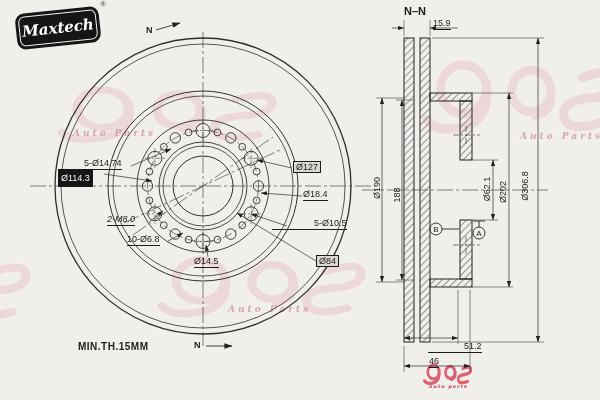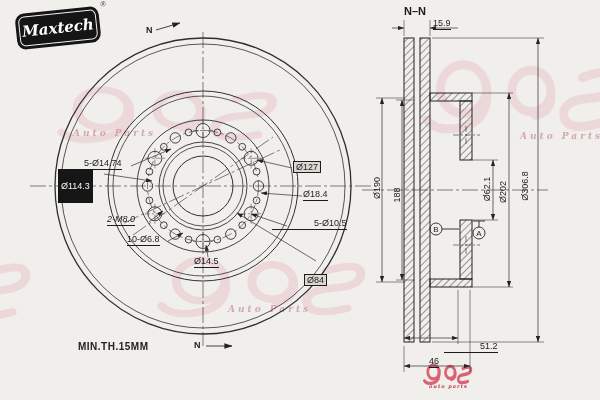--- a/index.html
+++ b/index.html
@@ -2,21 +2,21 @@
 <html><head>
 <meta charset="utf-8">
 <style>
   html,body{margin:0;padding:0;}
   .stage{position:relative;width:600px;height:400px;background:#f1efec;overflow:hidden;
          font-family:"Liberation Sans",sans-serif;}
   .layer{position:absolute;left:0;top:0;}
   .lbl{position:absolute;font:9px "Liberation Sans",sans-serif;color:#1c1c1c;white-space:nowrap;z-index:5;}
   .ul{border-bottom:1px solid #1c1c1c;padding-bottom:1px;}
   .boxed{border:1px solid #1c1c1c;background:#dbd8d2;padding:0 2px;}
-  .inv{background:#161616;color:#f7f7f7;padding:12px 3px;}
+  .inv{background:#161616;color:#f7f7f7;padding:4px 3px;}
   .rot{transform:translate(-50%,-50%) rotate(-90deg);}
   .wmtext{position:absolute;font:italic bold 9px "DejaVu Serif",serif;color:#d1939e;
           letter-spacing:3px;opacity:.8;z-index:1;white-space:nowrap;}
   .brandbox{position:absolute;left:16px;top:10px;width:84px;height:36px;background:#151515;
             border-radius:9px;transform:rotate(-6deg);z-index:6;}
   .brandinner{position:absolute;left:3px;top:3px;right:3px;bottom:3px;border:1.5px solid #f0f0f0;
               border-radius:6px;display:flex;align-items:center;justify-content:center;}
   .brandtext{color:#fff;font:italic bold 15px "DejaVu Serif",serif;}
   .reg{position:absolute;right:-8px;top:-5px;font:7px "Liberation Sans",sans-serif;color:#333;}
   .minth{position:absolute;left:78px;top:341px;font:bold 10px "Liberation Sans",sans-serif;
@@ -212,29 +212,29 @@
   </div>
 
   <span class="lbl ul" style="left:84px;top:158px;">5-Ø14.74</span>
   <span class="lbl inv" style="left:58px;top:169px;">Ø114.3</span>
   <span class="lbl boxed" style="left:293px;top:161px;text-align:center;">Ø127</span>
   <span class="lbl ul" style="left:303px;top:189px;">Ø18.4</span>
   <span class="lbl ul" style="left:107px;top:214px;font-style:italic;">2-M8.0</span>
   <span class="lbl ul" style="left:272px;top:218px;padding-left:42px;">5-Ø10.5</span>
   <span class="lbl ul" style="left:127px;top:234px;">10-Ø6.8</span>
   <span class="lbl ul" style="left:194px;top:256px;">Ø14.5</span>
-  <span class="lbl boxed" style="left:304px;top:255px;margin-top:19px;">Ø84</span>
+  <span class="lbl boxed" style="left:316px;top:255px;">Ø84</span>
   <span class="minth">MIN.TH.15MM</span>
   <span class="nmark" style="left:146px;top:25px;">N</span>
   <span class="nmark" style="left:194px;top:340px;">N</span>
 
   <span class="sectitle">N–N</span>
   <span class="lbl ul" style="left:433px;top:18px;">15.9</span>
   <span class="lbl rot" style="left:377px;top:188px;">Ø190</span>
   <span class="lbl rot" style="left:397px;top:195px;">188</span>
   <span class="lbl rot" style="left:487px;top:189px;">Ø62.1</span>
   <span class="lbl rot" style="left:503px;top:192px;">Ø202</span>
   <span class="lbl rot" style="left:525px;top:186px;">Ø306.8</span>
-  <span class="lbl ul" style="left:444px;top:341px;padding-left:36px;">51.2</span>
+  <span class="lbl ul" style="left:428px;top:341px;padding-left:36px;">51.2</span>
   <span class="lbl ul" style="left:429px;top:356px;">46</span>
 
   <span class="gossub">auto parts</span>
 </div>
 
 </body></html>

